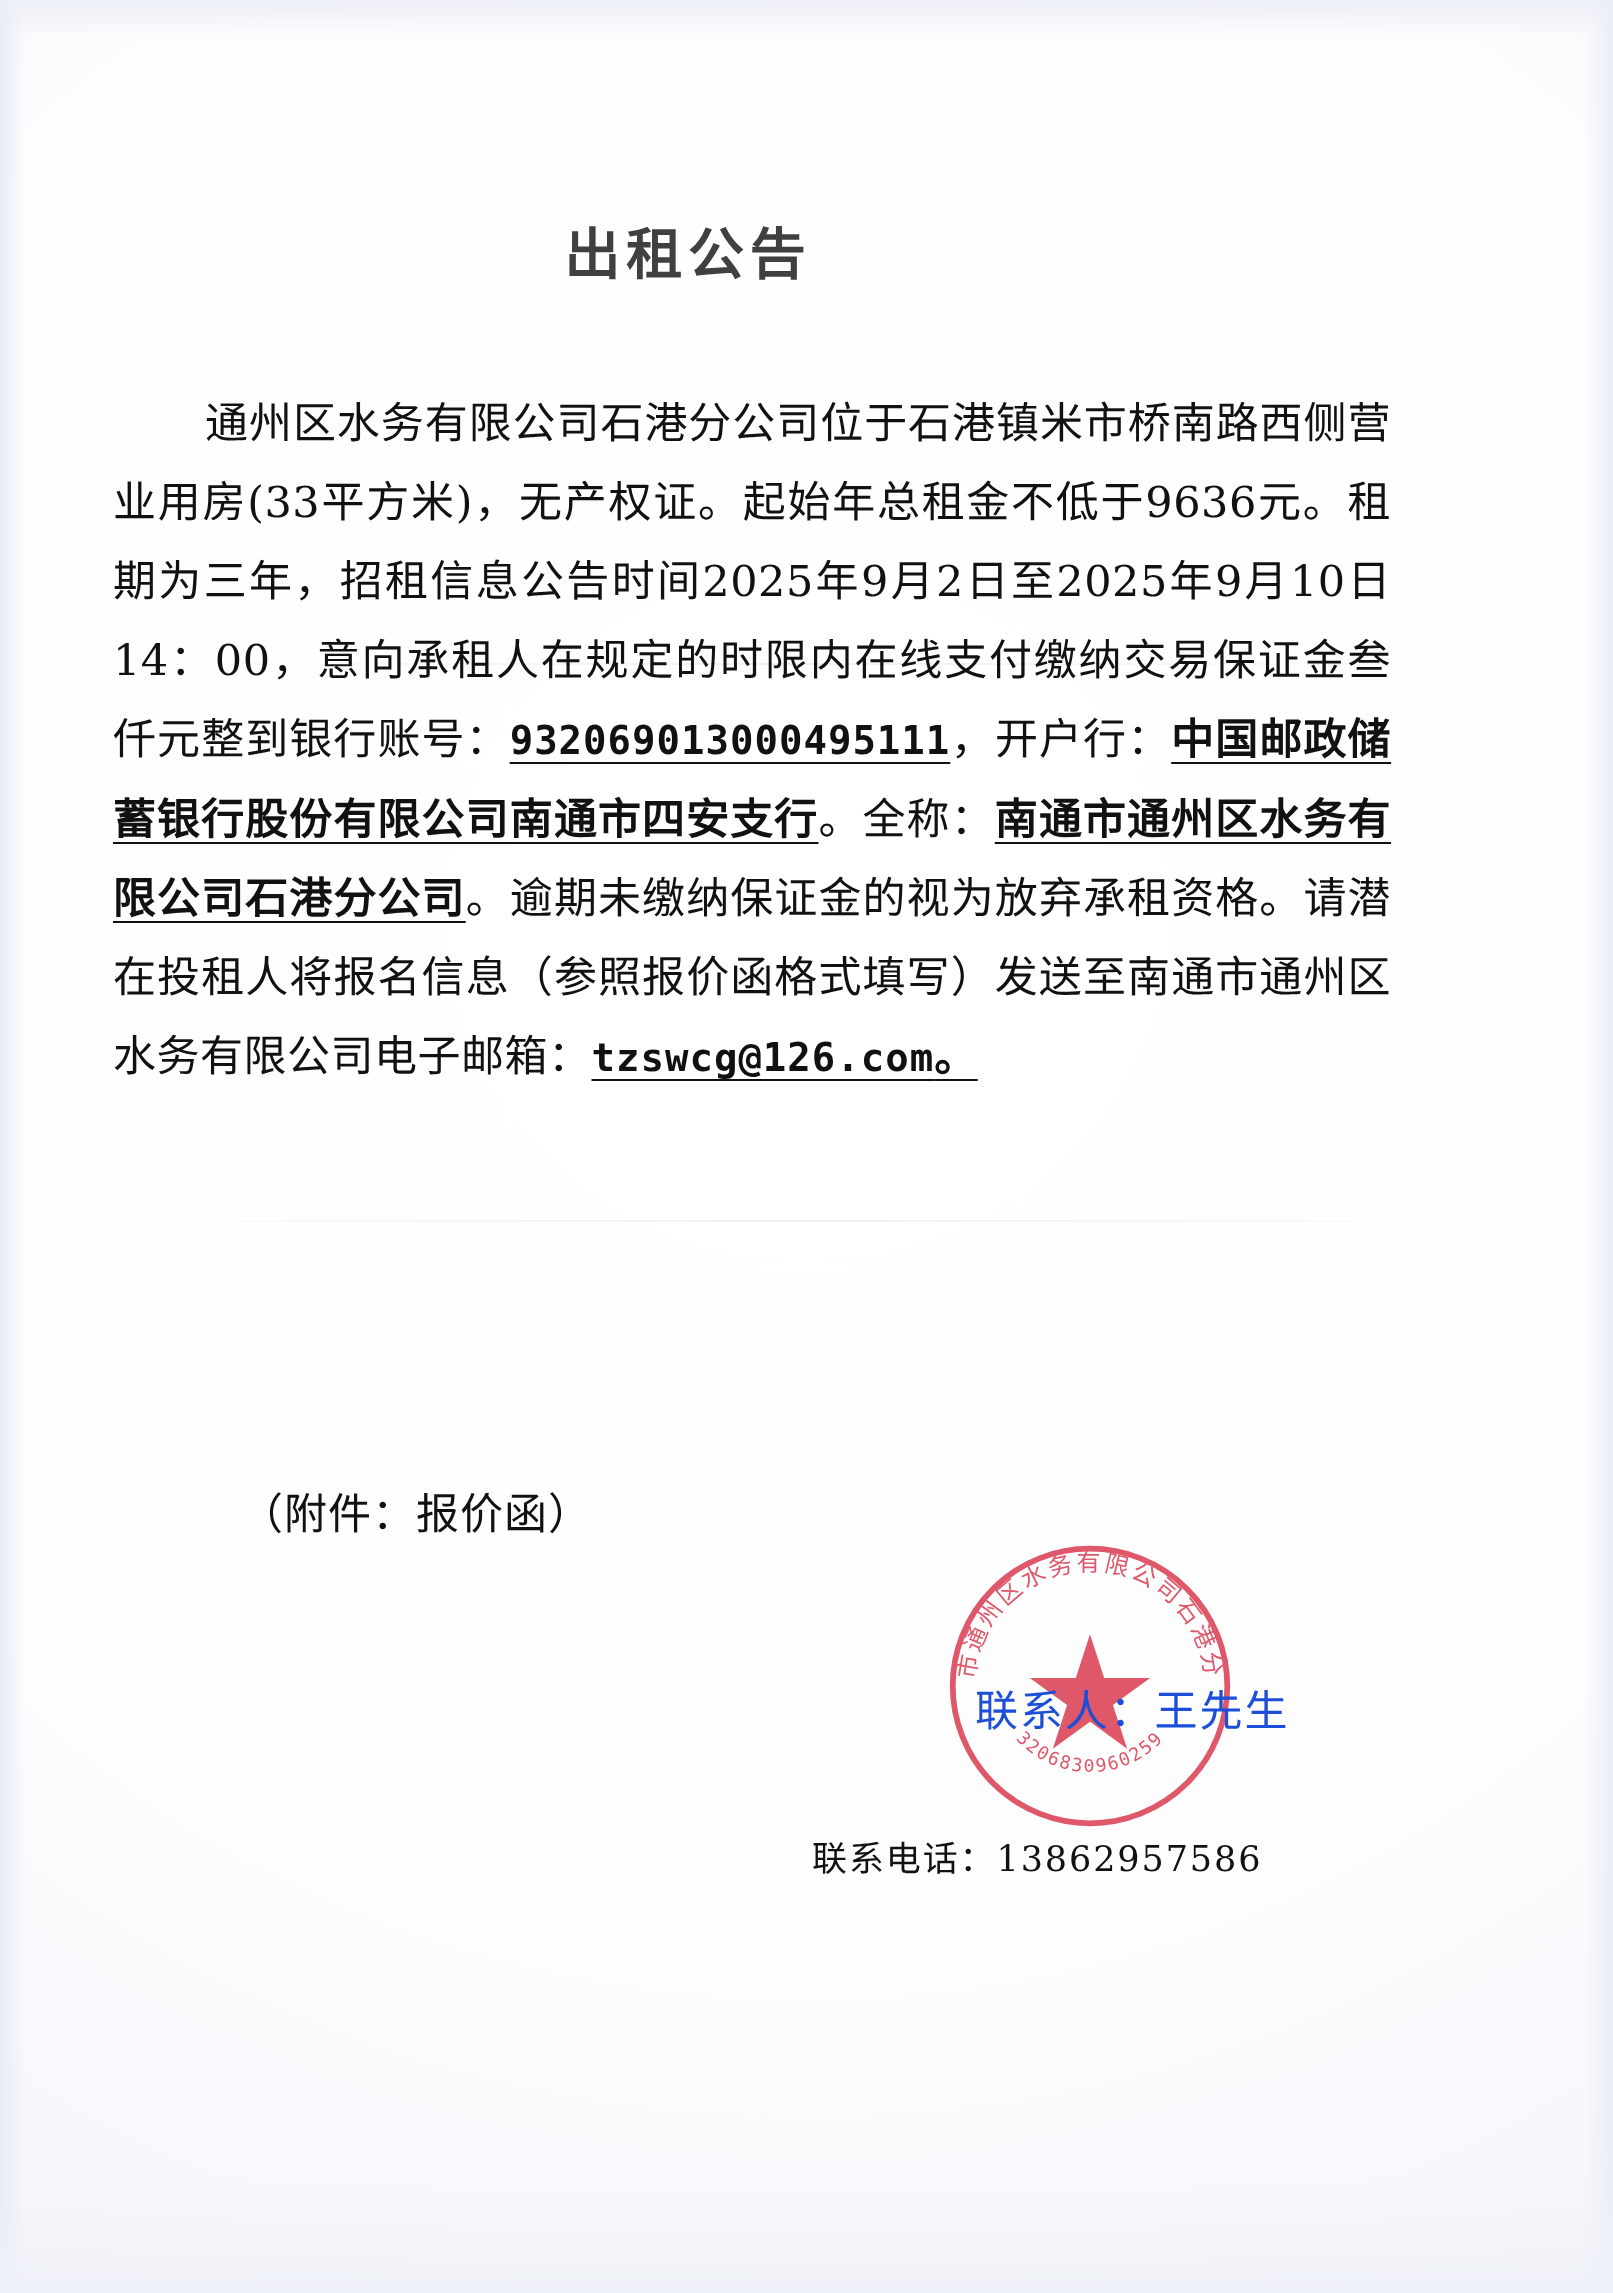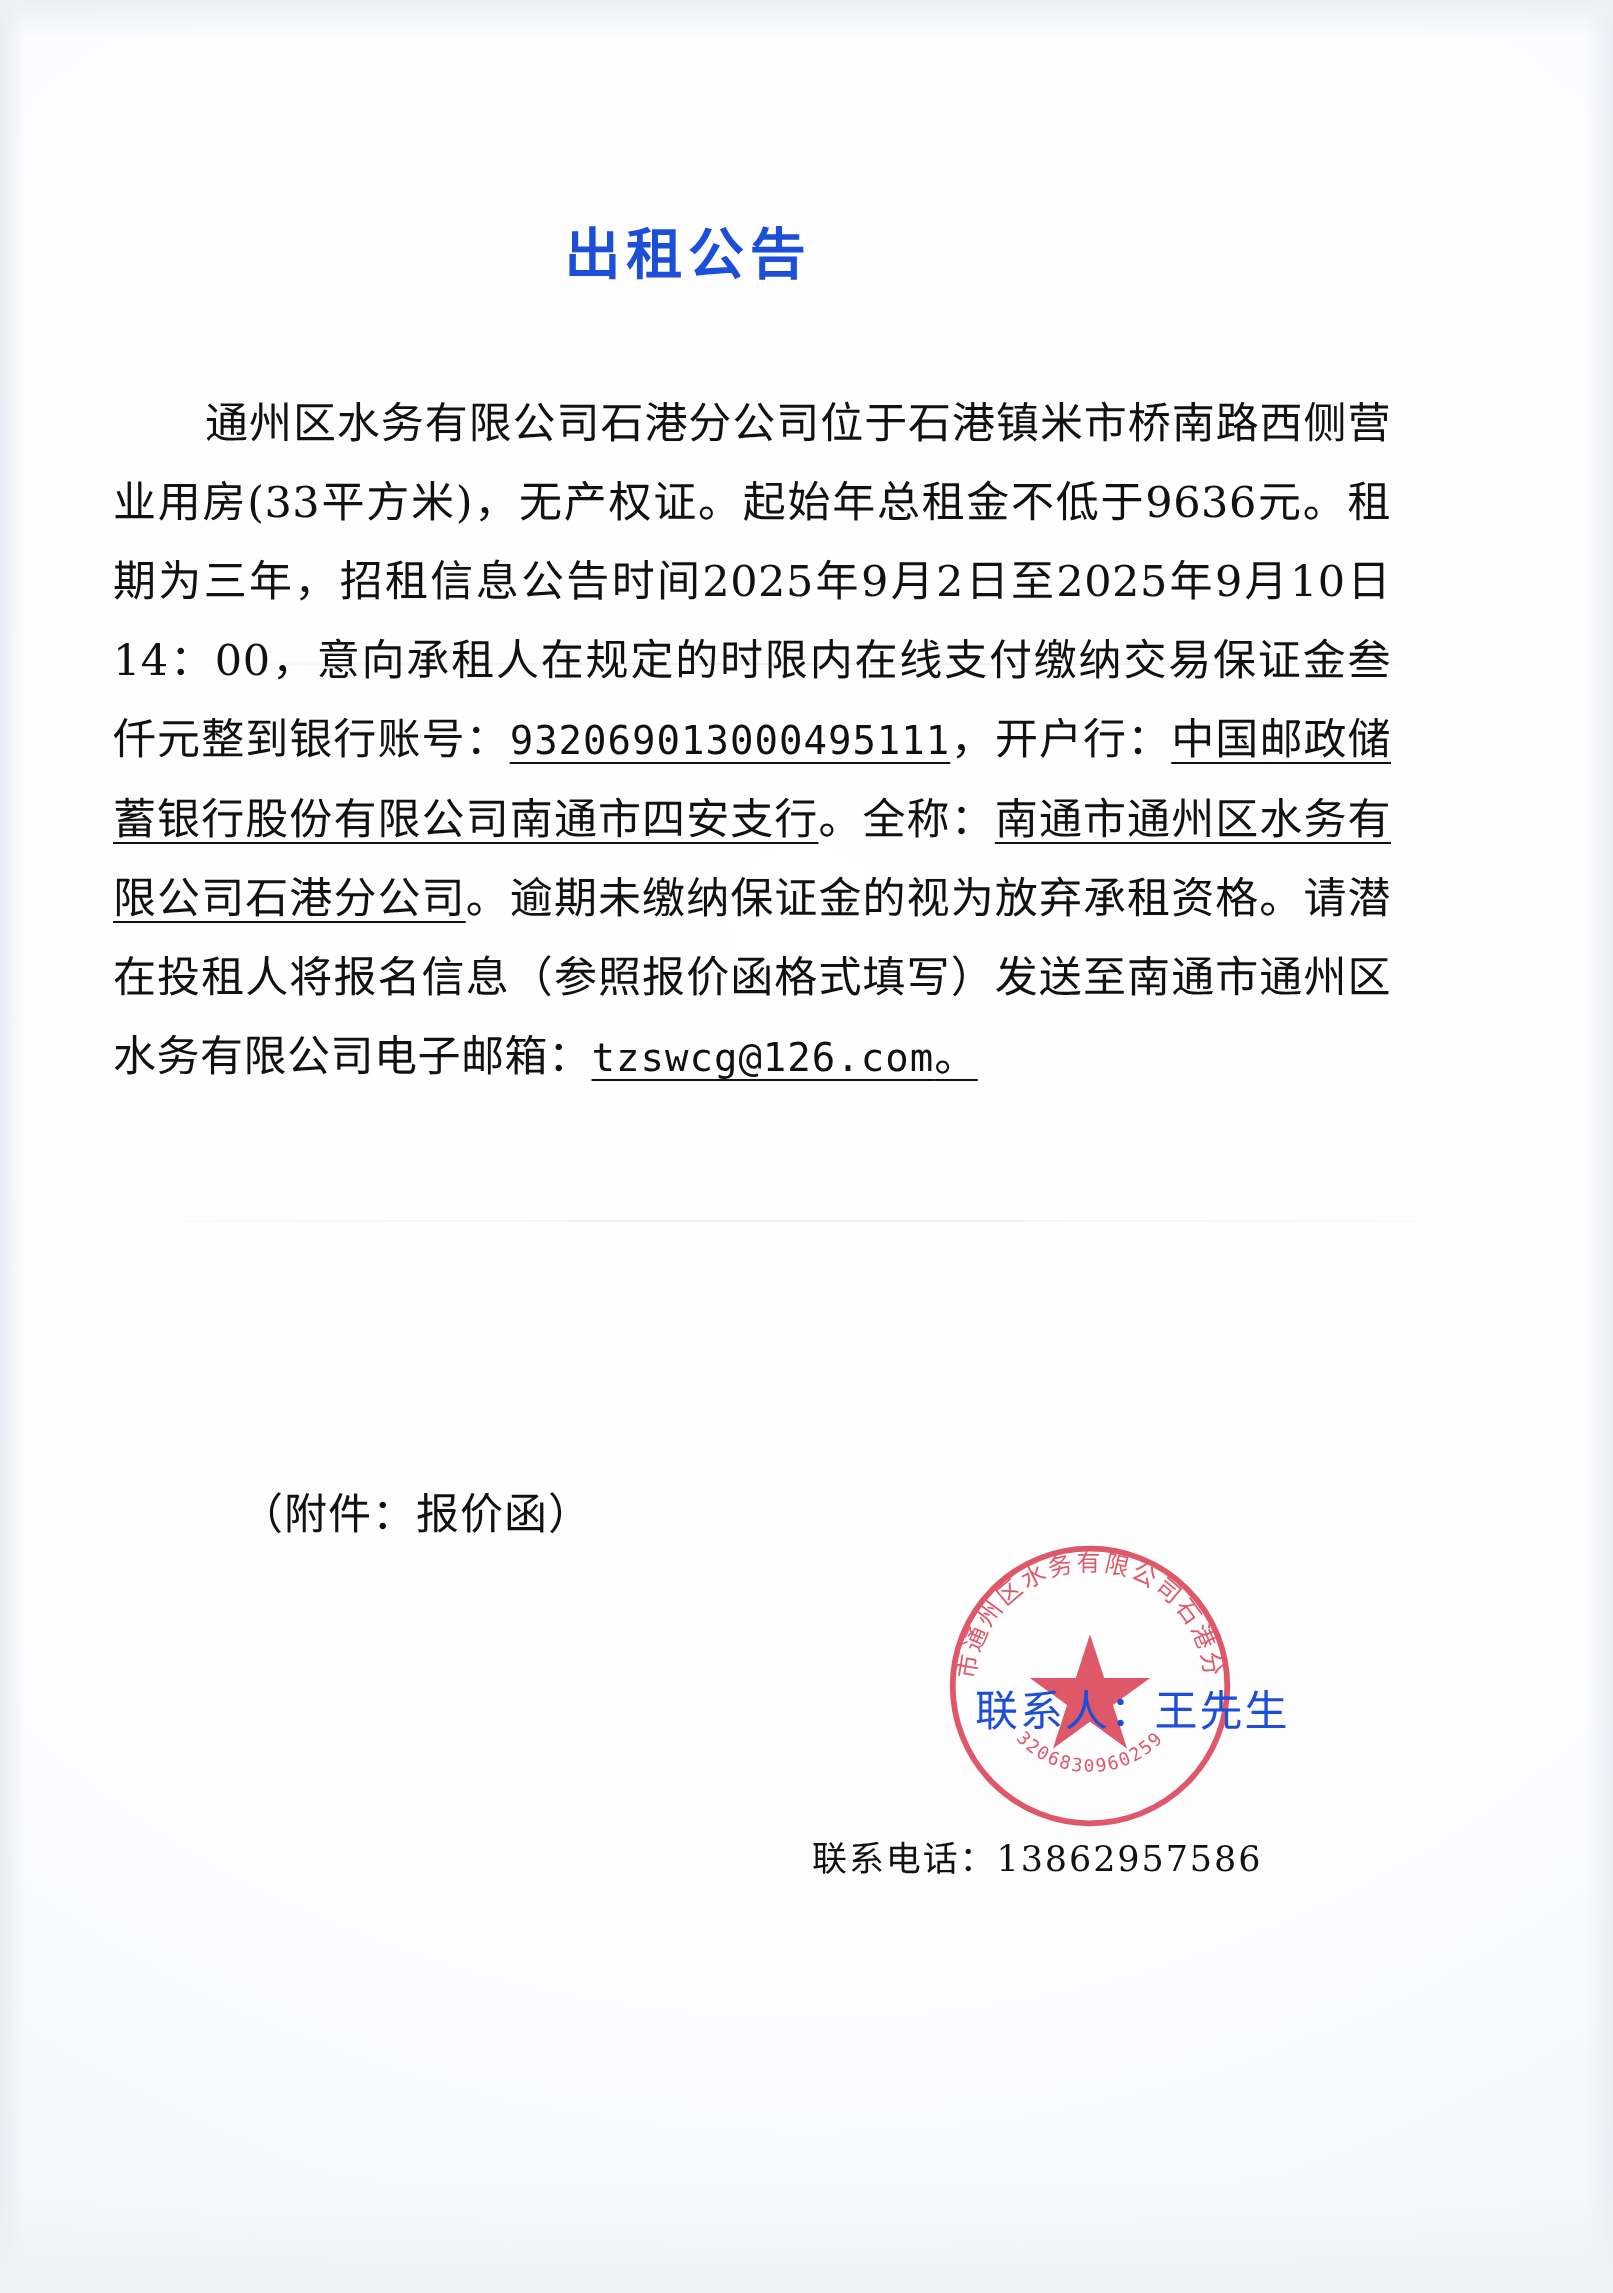--- a/index.html
+++ b/index.html
@@ -55,21 +55,21 @@
   }
 
   .doc-title {
     position: absolute;
     top: 171px;
     left: 0;
     width: 1614px;
     text-align: center;
     font-size: 56px;
     letter-spacing: 5.8px;
-    color: #1d4ed8;
+    color: #404040;
     font-family: "DejaVu Serif", "Liberation Serif", serif;
     text-indent: 0;
   }
   
   .doc-title span {
     position: relative;
     left: -119px;
   }
 
   .body-block {
@@ -85,20 +85,21 @@
     text-justify: inter-character;
   }
   .body-block p {
     margin: 0;
     text-indent: 92px;
   }
   .u {
     text-decoration: underline;
     text-underline-offset: 7.7px;
     text-decoration-thickness: 1.9px;
+    font-weight: bold;
   }
   .mono {
     font-family: "DejaVu Sans Mono", "Liberation Mono", monospace;
     font-size: 39px;
     letter-spacing: 1px;
   }
   .num {
     font-family: "DejaVu Serif", "Liberation Serif", serif;
   }
 

